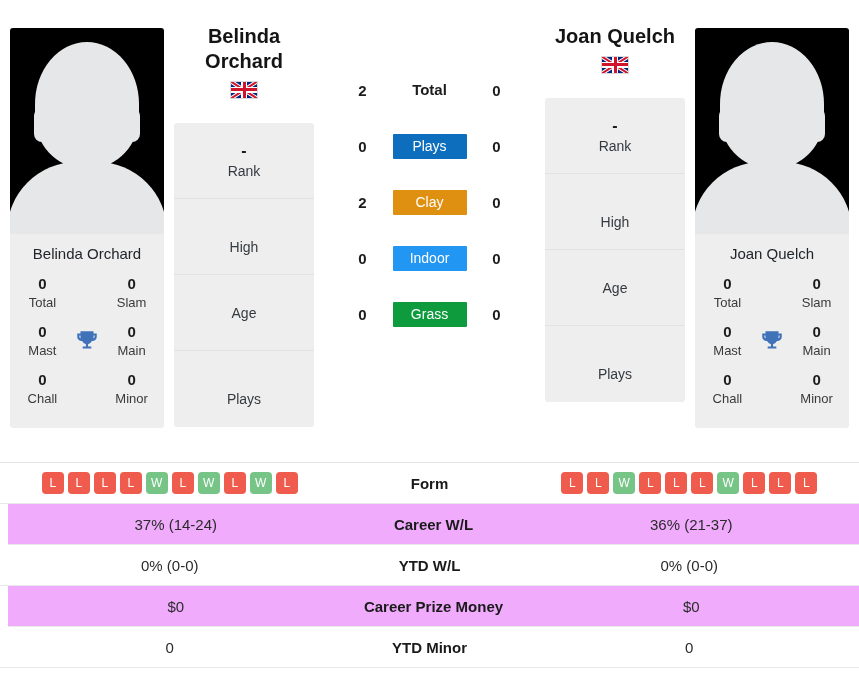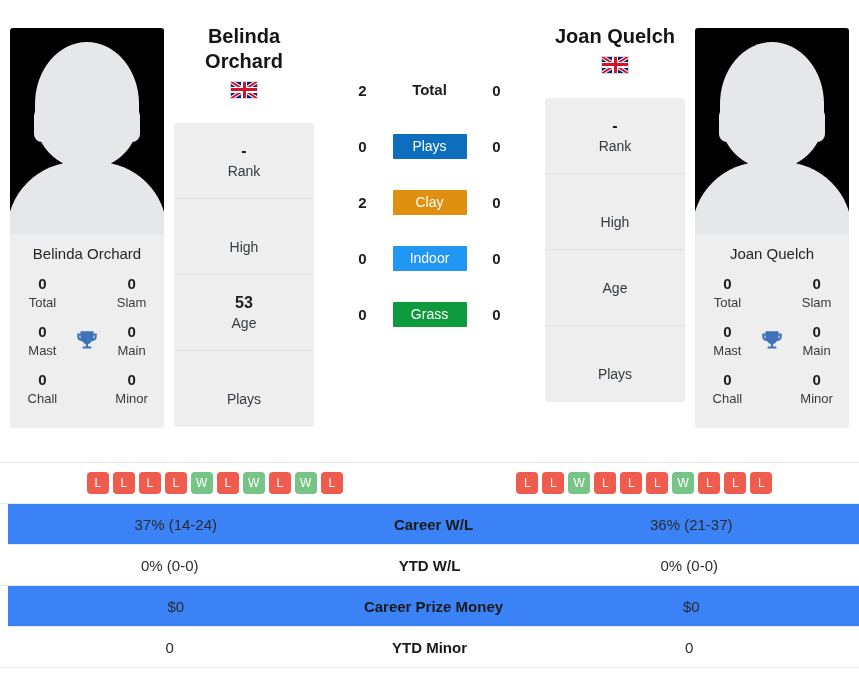--- a/index.html
+++ b/index.html
@@ -235,21 +235,21 @@
     top: 462px;
     width: 859px;
     border-top: 1px solid #e4e4e4;
   }
   .trow {
     display: flex;
     align-items: center;
     min-height: 41px;
     border-bottom: 1px solid #e9e9e9;
   }
-  .trow.alt { background: #3b82f6; margin-left: 8px; }
+  .trow.alt { background: #f0abfc; margin-left: 8px; }
   .tcell-left, .tcell-right {
     flex: 1 1 0;
     text-align: center;
     font-size: 15px;
     color: #2b2b2b;
     padding: 6px 8px;
   }
   .tcell-mid {
     flex: 0 0 180px;
     text-align: center;
@@ -351,21 +351,20 @@
       <div class="info-card">
         <div class="info-item">
           <div class="info-val">-</div>
           <div class="info-lbl">Rank</div>
         </div>
         <div class="info-item">
           <div class="info-val"></div>
           <div class="info-lbl">High</div>
         </div>
         <div class="info-item">
-          <div class="info-val">53</div>
           <div class="info-lbl">Age</div>
         </div>
         <div class="info-item">
           <div class="info-val"></div>
           <div class="info-lbl">Plays</div>
         </div>
       </div>
     </div>
 
     <div class="h2h-col">
@@ -499,20 +498,21 @@
             <span class="form-badge l">L</span>
             <span class="form-badge l">L</span>
             <span class="form-badge w">W</span>
             <span class="form-badge l">L</span>
             <span class="form-badge w">W</span>
             <span class="form-badge l">L</span>
             <span class="form-badge w">W</span>
             <span class="form-badge l">L</span>
           </div>
       </div>
+      <div class="tcell-mid">Form</div>
       <div class="tcell-right">
         <div class="form-strip">
             <span class="form-badge l">L</span>
             <span class="form-badge l">L</span>
             <span class="form-badge w">W</span>
             <span class="form-badge l">L</span>
             <span class="form-badge l">L</span>
             <span class="form-badge l">L</span>
             <span class="form-badge w">W</span>
             <span class="form-badge l">L</span>

